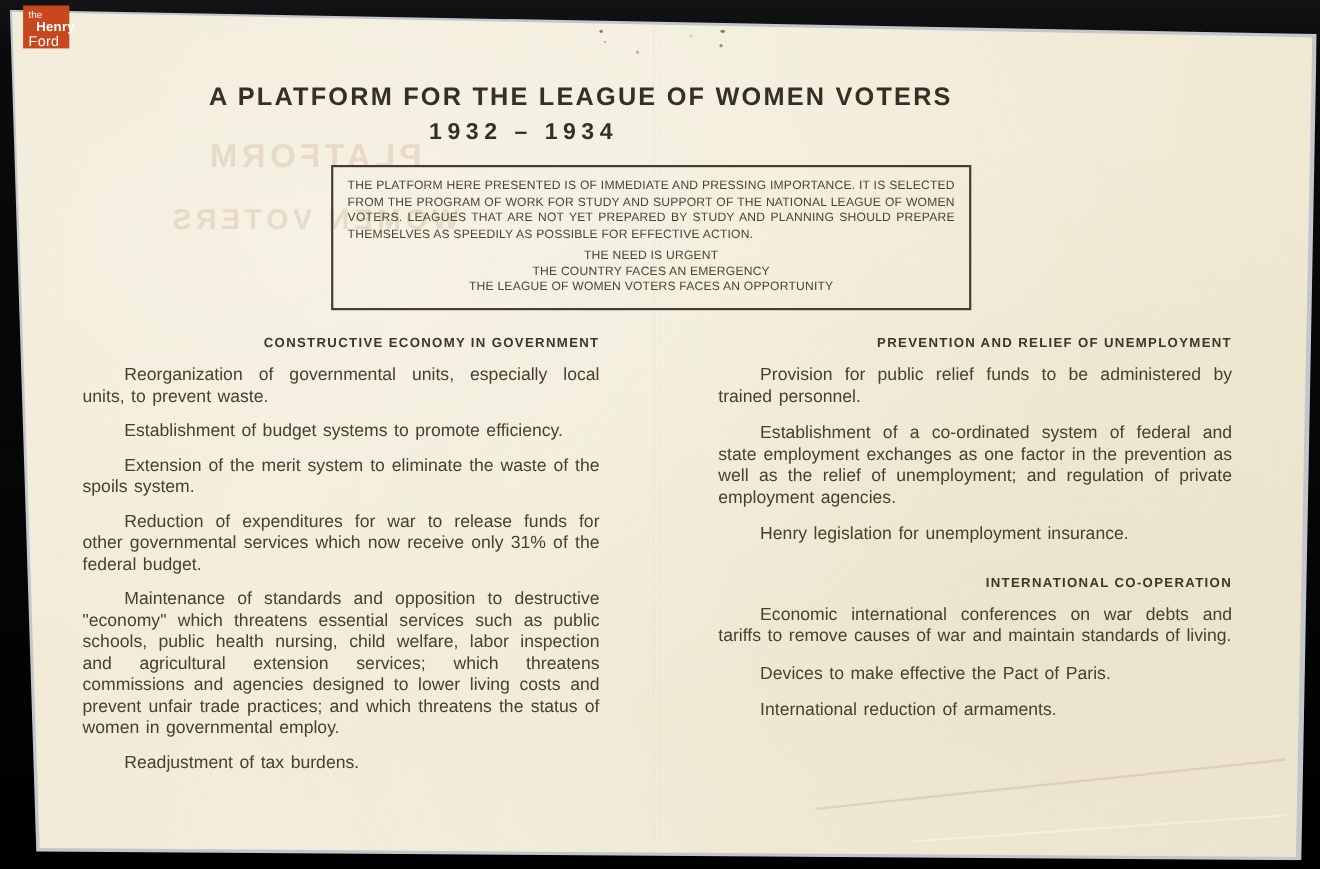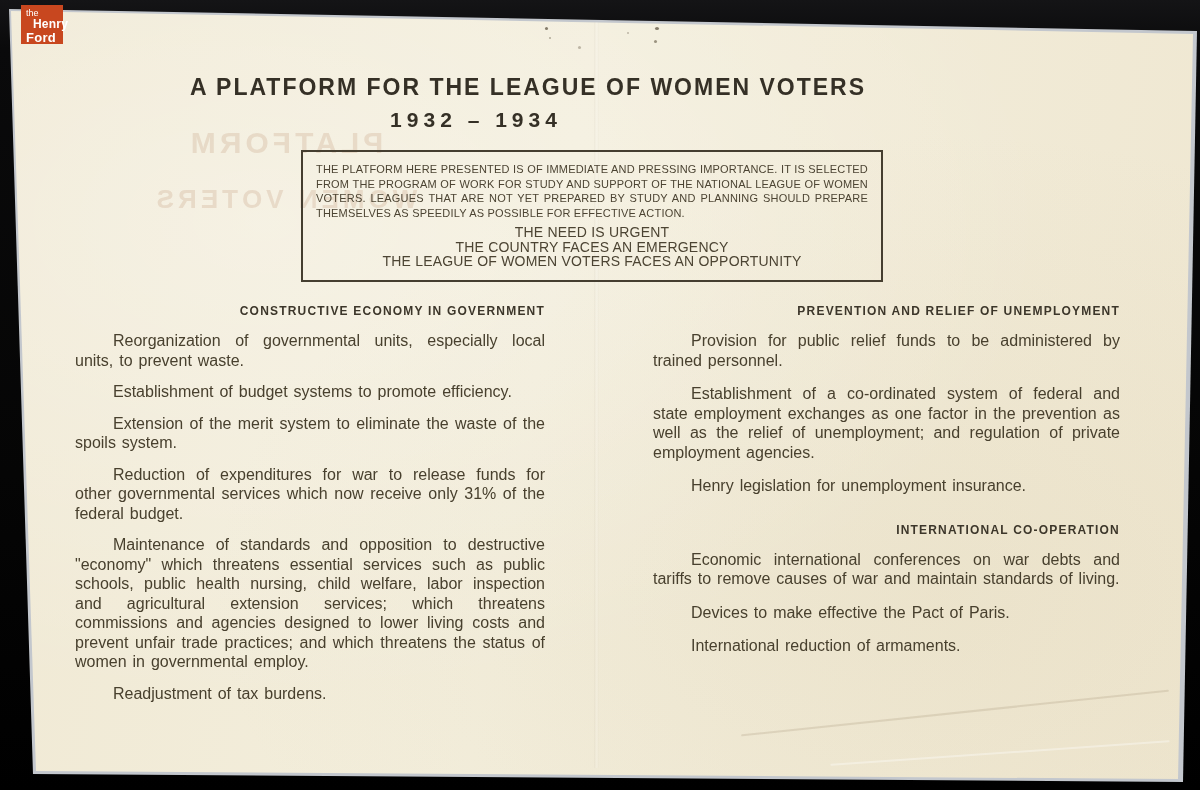--- a/index.html
+++ b/index.html
@@ -59,21 +59,21 @@
 
   
   .thf-logo {
     position: absolute; left: 9px; top: 5px; width: 42px; height: 39px;
     background: #c8471f;
     color: #fff; line-height: 1;
     padding: 3px 0 0 3px; box-sizing: border-box; margin-left: 12px;
   }
   .thf-the   { display: block; font-size: 9px;  margin: 1px 0 0 2px; }
   .thf-henry { display: block; font-size: 12px; font-weight: bold; margin: 0 0 0 9px; letter-spacing: 0.2px; }
-  .thf-ford  { display: block; font-size: 13px; font-weight: bold; margin: 1px 0 0 2px; letter-spacing: 0.3px; }
+  .thf-ford  { display: block; font-size: 13px; font-weight: normal; margin: 1px 0 0 2px; letter-spacing: 0.3px; }
 
   
   .doc-title {
     position: absolute; left: 0; top: 74px; width: 1056px;
     text-align: center; font-weight: bold;
     font-size: 23px; letter-spacing: 2px;
     color: #353026;
   }
   .doc-subtitle {
     position: absolute; left: 0; top: 108px; width: 952px;
@@ -85,21 +85,21 @@
     position: absolute; left: 301px; top: 150px; width: 582px; height: 132px;
     box-sizing: border-box;
     border: 2px solid #453e30;
     padding: 10px 13px 8px 13px;
     color: #4c4433;
   }
   .notice-body {
     font-size: 11px; line-height: 14.5px; letter-spacing: 0.2px;
     text-align: justify;
   }
-  .notice-centered { margin-top: 5px; text-align: center; font-size: 14px; line-height: 14.5px; letter-spacing: 0.2px; }
+  .notice-centered { margin-top: 5px; text-align: center; font-size: 11px; line-height: 14.5px; letter-spacing: 0.2px; }
 
   .column { position: absolute; top: 304px; color: #48402e; }
   .column-left  { left: 75px;  width: 470px; }
   .column-right { left: 653px; width: 467px; }
 
   .section-heading {
     text-align: right; font-weight: bold;
     font-size: 12px; letter-spacing: 1.2px;
     color: #3c362a;
     margin: 0 0 13px 0;

